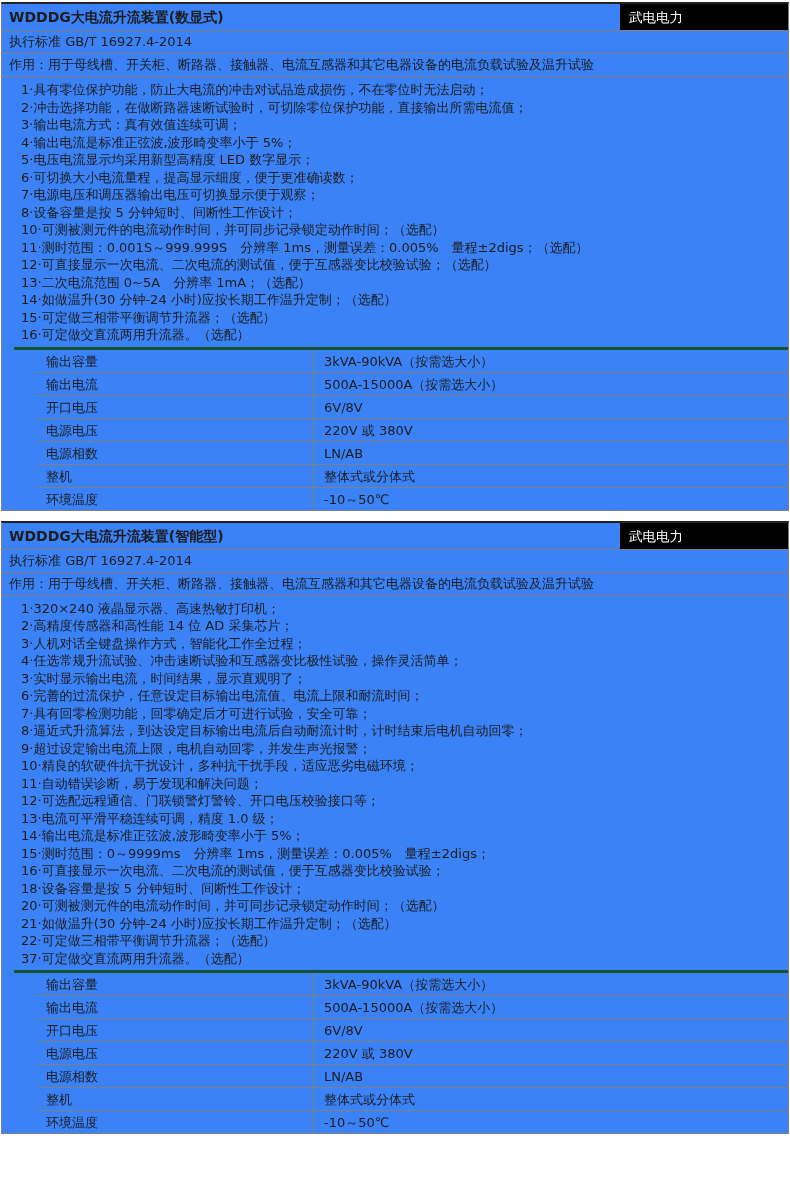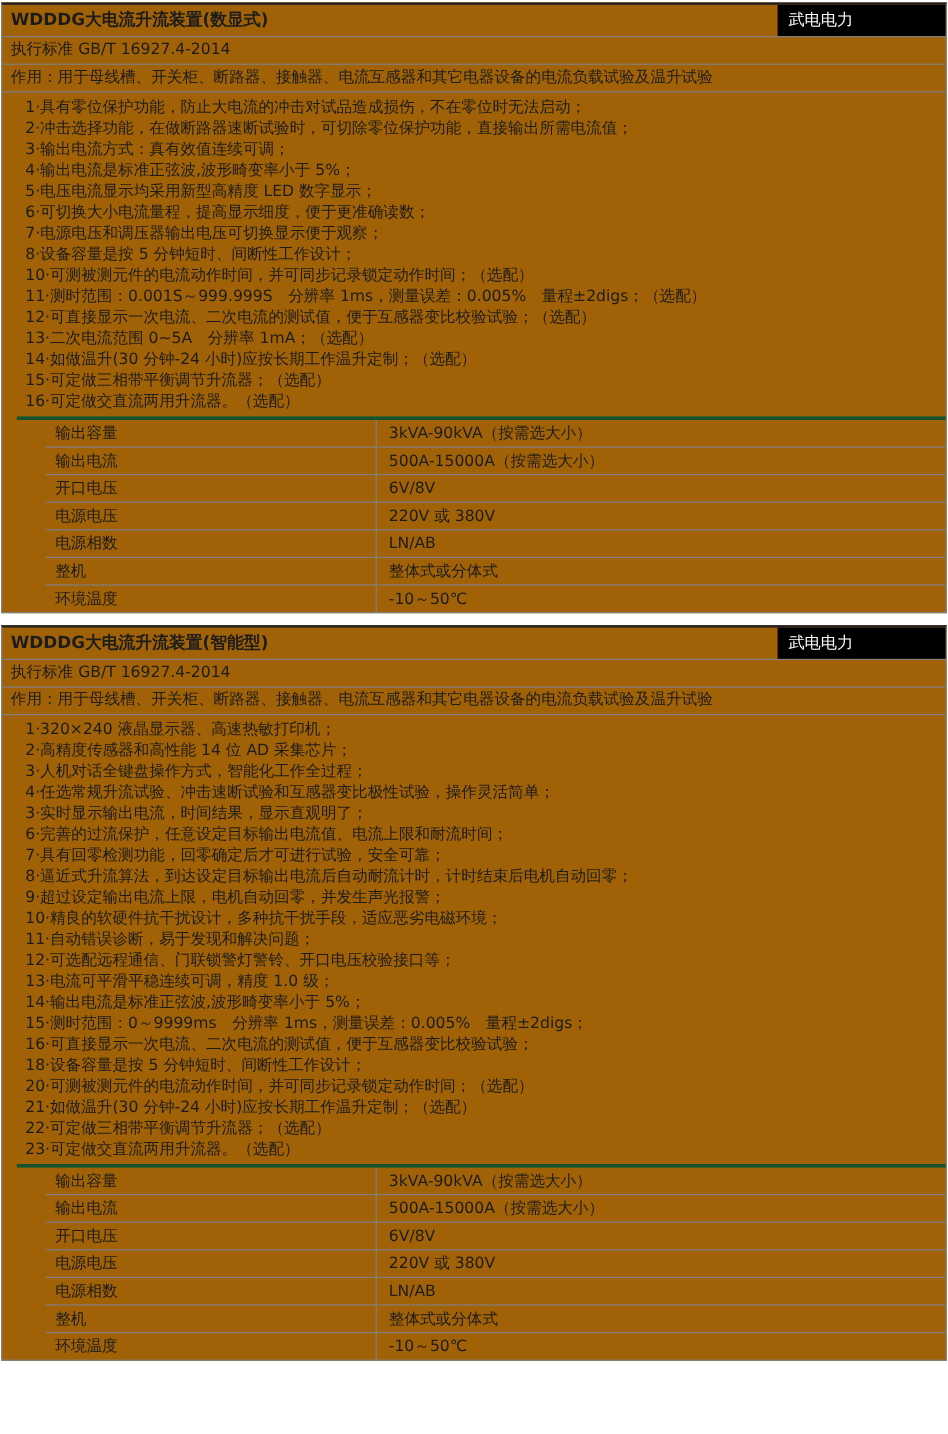--- a/index.html
+++ b/index.html
@@ -9,39 +9,39 @@
     min-height: 1195px;
     margin: 0 auto;
     padding: 2px 1px;
     font-family: "DejaVu Sans", "Liberation Sans", sans-serif;
     color: #1c1c1c;
     font-size: 13px;
   }
   .doc-section {
     border: 1px solid #808080;
     border-top: 2px solid #222222;
-    background: #a16207;
+    background: #3b82f6;
   }
   .doc-section + .doc-section { margin-top: 10px; }
   .title-row {
     display: flex;
     align-items: stretch;
     border-bottom: 1px solid #808080;
   }
   .section-title {
     flex: 1;
     font-weight: bold;
     font-size: 14px;
     line-height: 18px;
     padding: 4px 7px;
     white-space: nowrap;
     overflow: hidden;
   }
   .brand-badge {
-    width: 140px;
+    width: 168px;
     background: #000000;
     color: #ffffff;
     font-size: 13.5px;
     line-height: 18px;
     padding: 4px 9px;
     white-space: nowrap;
   }
   .plain-row {
     border-bottom: 1px solid #808080;
     padding: 3px 7px;
@@ -159,21 +159,21 @@
       <div class="feature-line">11·自动错误诊断，易于发现和解决问题；</div>
       <div class="feature-line">12·可选配远程通信、门联锁警灯警铃、开口电压校验接口等；</div>
       <div class="feature-line">13·电流可平滑平稳连续可调，精度 1.0 级；</div>
       <div class="feature-line">14·输出电流是标准正弦波,波形畸变率小于 5%；</div>
       <div class="feature-line">15·测时范围：0～9999ms　分辨率 1ms，测量误差：0.005%　量程±2digs；</div>
       <div class="feature-line">16·可直接显示一次电流、二次电流的测试值，便于互感器变比校验试验；</div>
       <div class="feature-line">18·设备容量是按 5 分钟短时、间断性工作设计；</div>
       <div class="feature-line">20·可测被测元件的电流动作时间，并可同步记录锁定动作时间；（选配）</div>
       <div class="feature-line">21·如做温升(30 分钟-24 小时)应按长期工作温升定制；（选配）</div>
       <div class="feature-line">22·可定做三相带平衡调节升流器；（选配）</div>
-      <div class="feature-line">23·可定做交直流两用升流器。（选配）</div>
+      <div class="feature-line">37·可定做交直流两用升流器。（选配）</div>
     </div>
   <div class="spec-table">
       <div class="spec-row">
         <div class="spec-label">输出容量</div>
         <div class="spec-value">3kVA-90kVA（按需选大小）</div>
       </div>
       <div class="spec-row">
         <div class="spec-label">输出电流</div>
         <div class="spec-value">500A-15000A（按需选大小）</div>
       </div>

